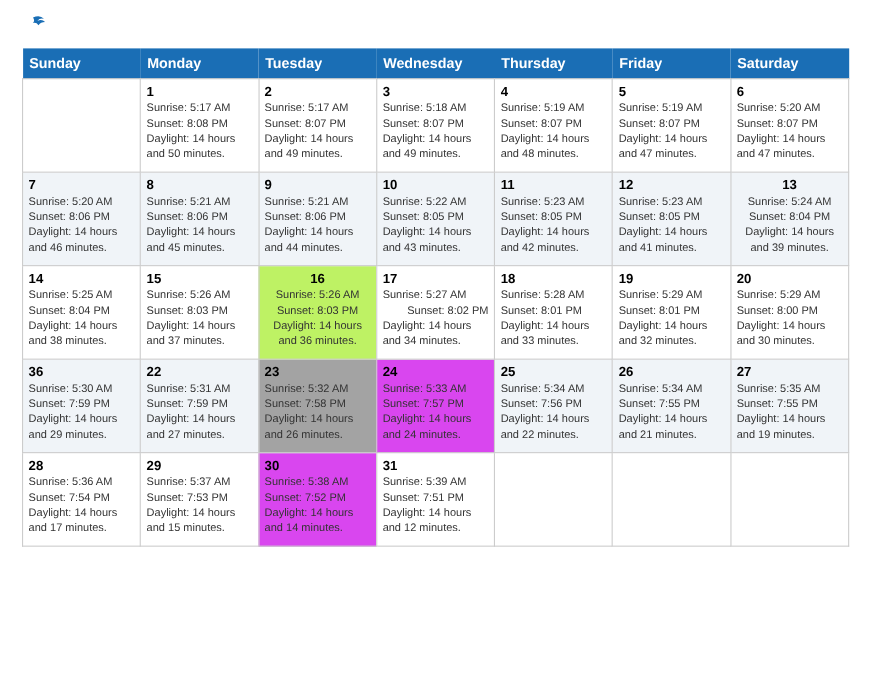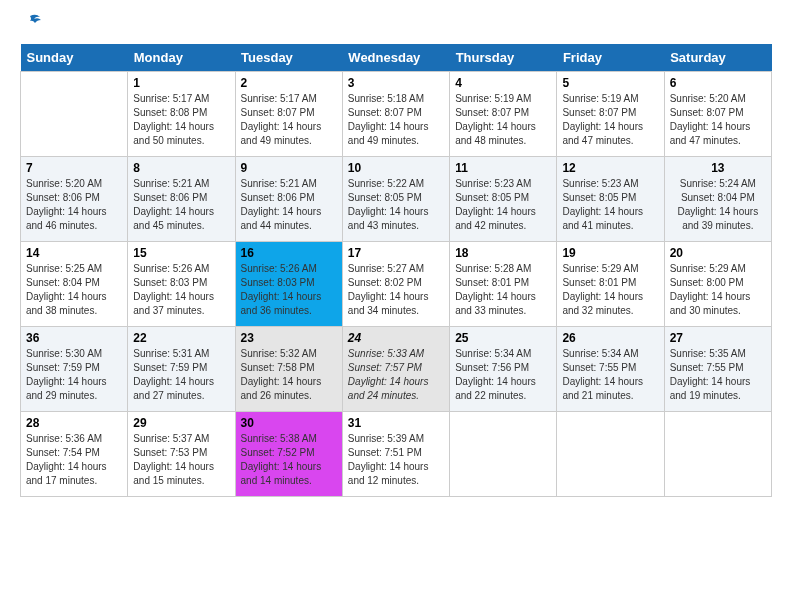--- a/index.html
+++ b/index.html
@@ -247,33 +247,33 @@
           </div>
         </td>
         <td style="background: rgb(255, 255, 255);">
           <span class="day-number">15</span>
           <div class="day-info">
             <span style="display: block;">Sunrise: 5:26 AM</span>
             <span style="display: block;">Sunset: 8:03 PM</span>
             <span style="display: block;">Daylight: 14 hours and 37 minutes.</span>
           </div>
         </td>
-        <td style="background: #0ea5e9;">
+        <td style="background: #bef264; text-align: center;">
           <span class="day-number">16</span>
           <div class="day-info">
             <span style="display: block;">Sunrise: 5:26 AM</span>
             <span style="display: block;">Sunset: 8:03 PM</span>
             <span style="display: block;">Daylight: 14 hours and 36 minutes.</span>
           </div>
         </td>
         <td style="background: rgb(255, 255, 255);">
           <span class="day-number">17</span>
           <div class="day-info">
             <span style="display: block;">Sunrise: 5:27 AM</span>
-            <span style="display: block;">Sunset: 8:02 PM</span>
+            <span style="display: block; text-align: right;">Sunset: 8:02 PM</span>
             <span style="display: block;">Daylight: 14 hours and 34 minutes.</span>
           </div>
         </td>
         <td style="background: rgb(255, 255, 255);">
           <span class="day-number">18</span>
           <div class="day-info">
             <span style="display: block;">Sunrise: 5:28 AM</span>
             <span style="display: block;">Sunset: 8:01 PM</span>
             <span style="display: block;">Daylight: 14 hours and 33 minutes.</span>
           </div>
@@ -305,29 +305,29 @@
           </div>
         </td>
         <td style="background: rgb(240, 244, 248);">
           <span class="day-number">22</span>
           <div class="day-info">
             <span style="display: block;">Sunrise: 5:31 AM</span>
             <span style="display: block;">Sunset: 7:59 PM</span>
             <span style="display: block;">Daylight: 14 hours and 27 minutes.</span>
           </div>
         </td>
-        <td style="background: #e5e5e5;">
+        <td style="background: #a3a3a3;">
           <span class="day-number">23</span>
           <div class="day-info">
             <span style="display: block;">Sunrise: 5:32 AM</span>
             <span style="display: block;">Sunset: 7:58 PM</span>
             <span style="display: block;">Daylight: 14 hours and 26 minutes.</span>
           </div>
         </td>
-        <td style="background: #e5e5e5; font-style: italic;">
+        <td style="background: #d946ef;">
           <span class="day-number">24</span>
           <div class="day-info">
             <span style="display: block;">Sunrise: 5:33 AM</span>
             <span style="display: block;">Sunset: 7:57 PM</span>
             <span style="display: block;">Daylight: 14 hours and 24 minutes.</span>
           </div>
         </td>
         <td style="background: rgb(240, 244, 248);">
           <span class="day-number">25</span>
           <div class="day-info">

